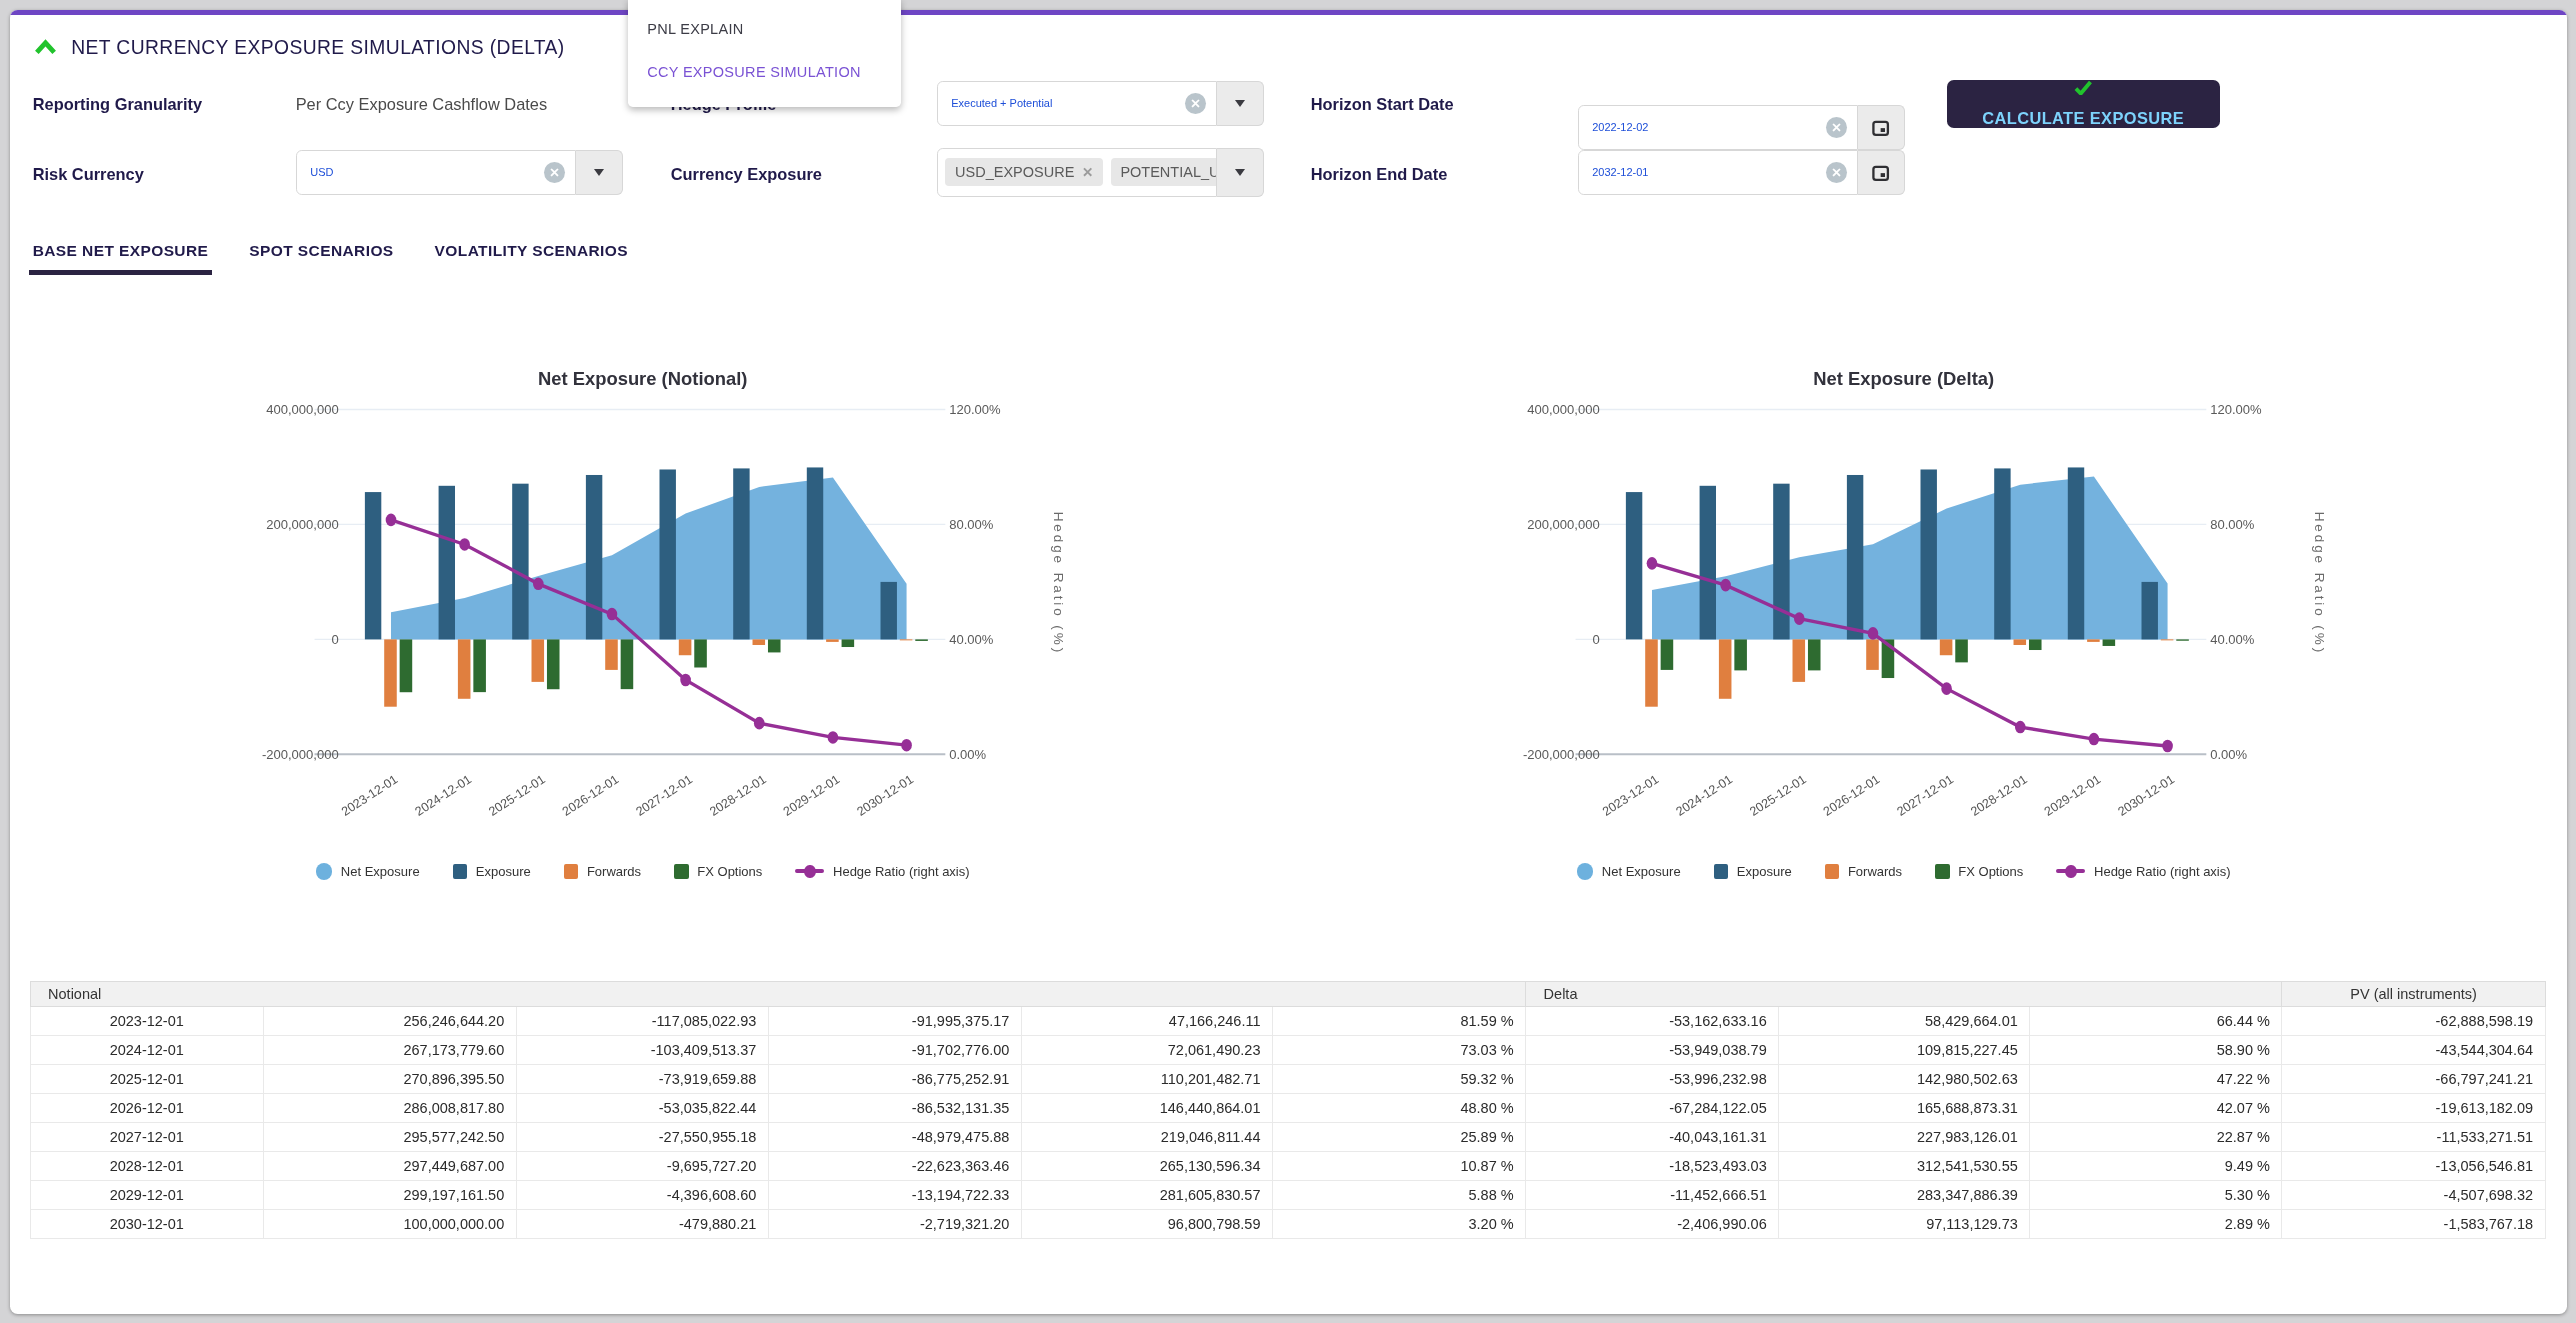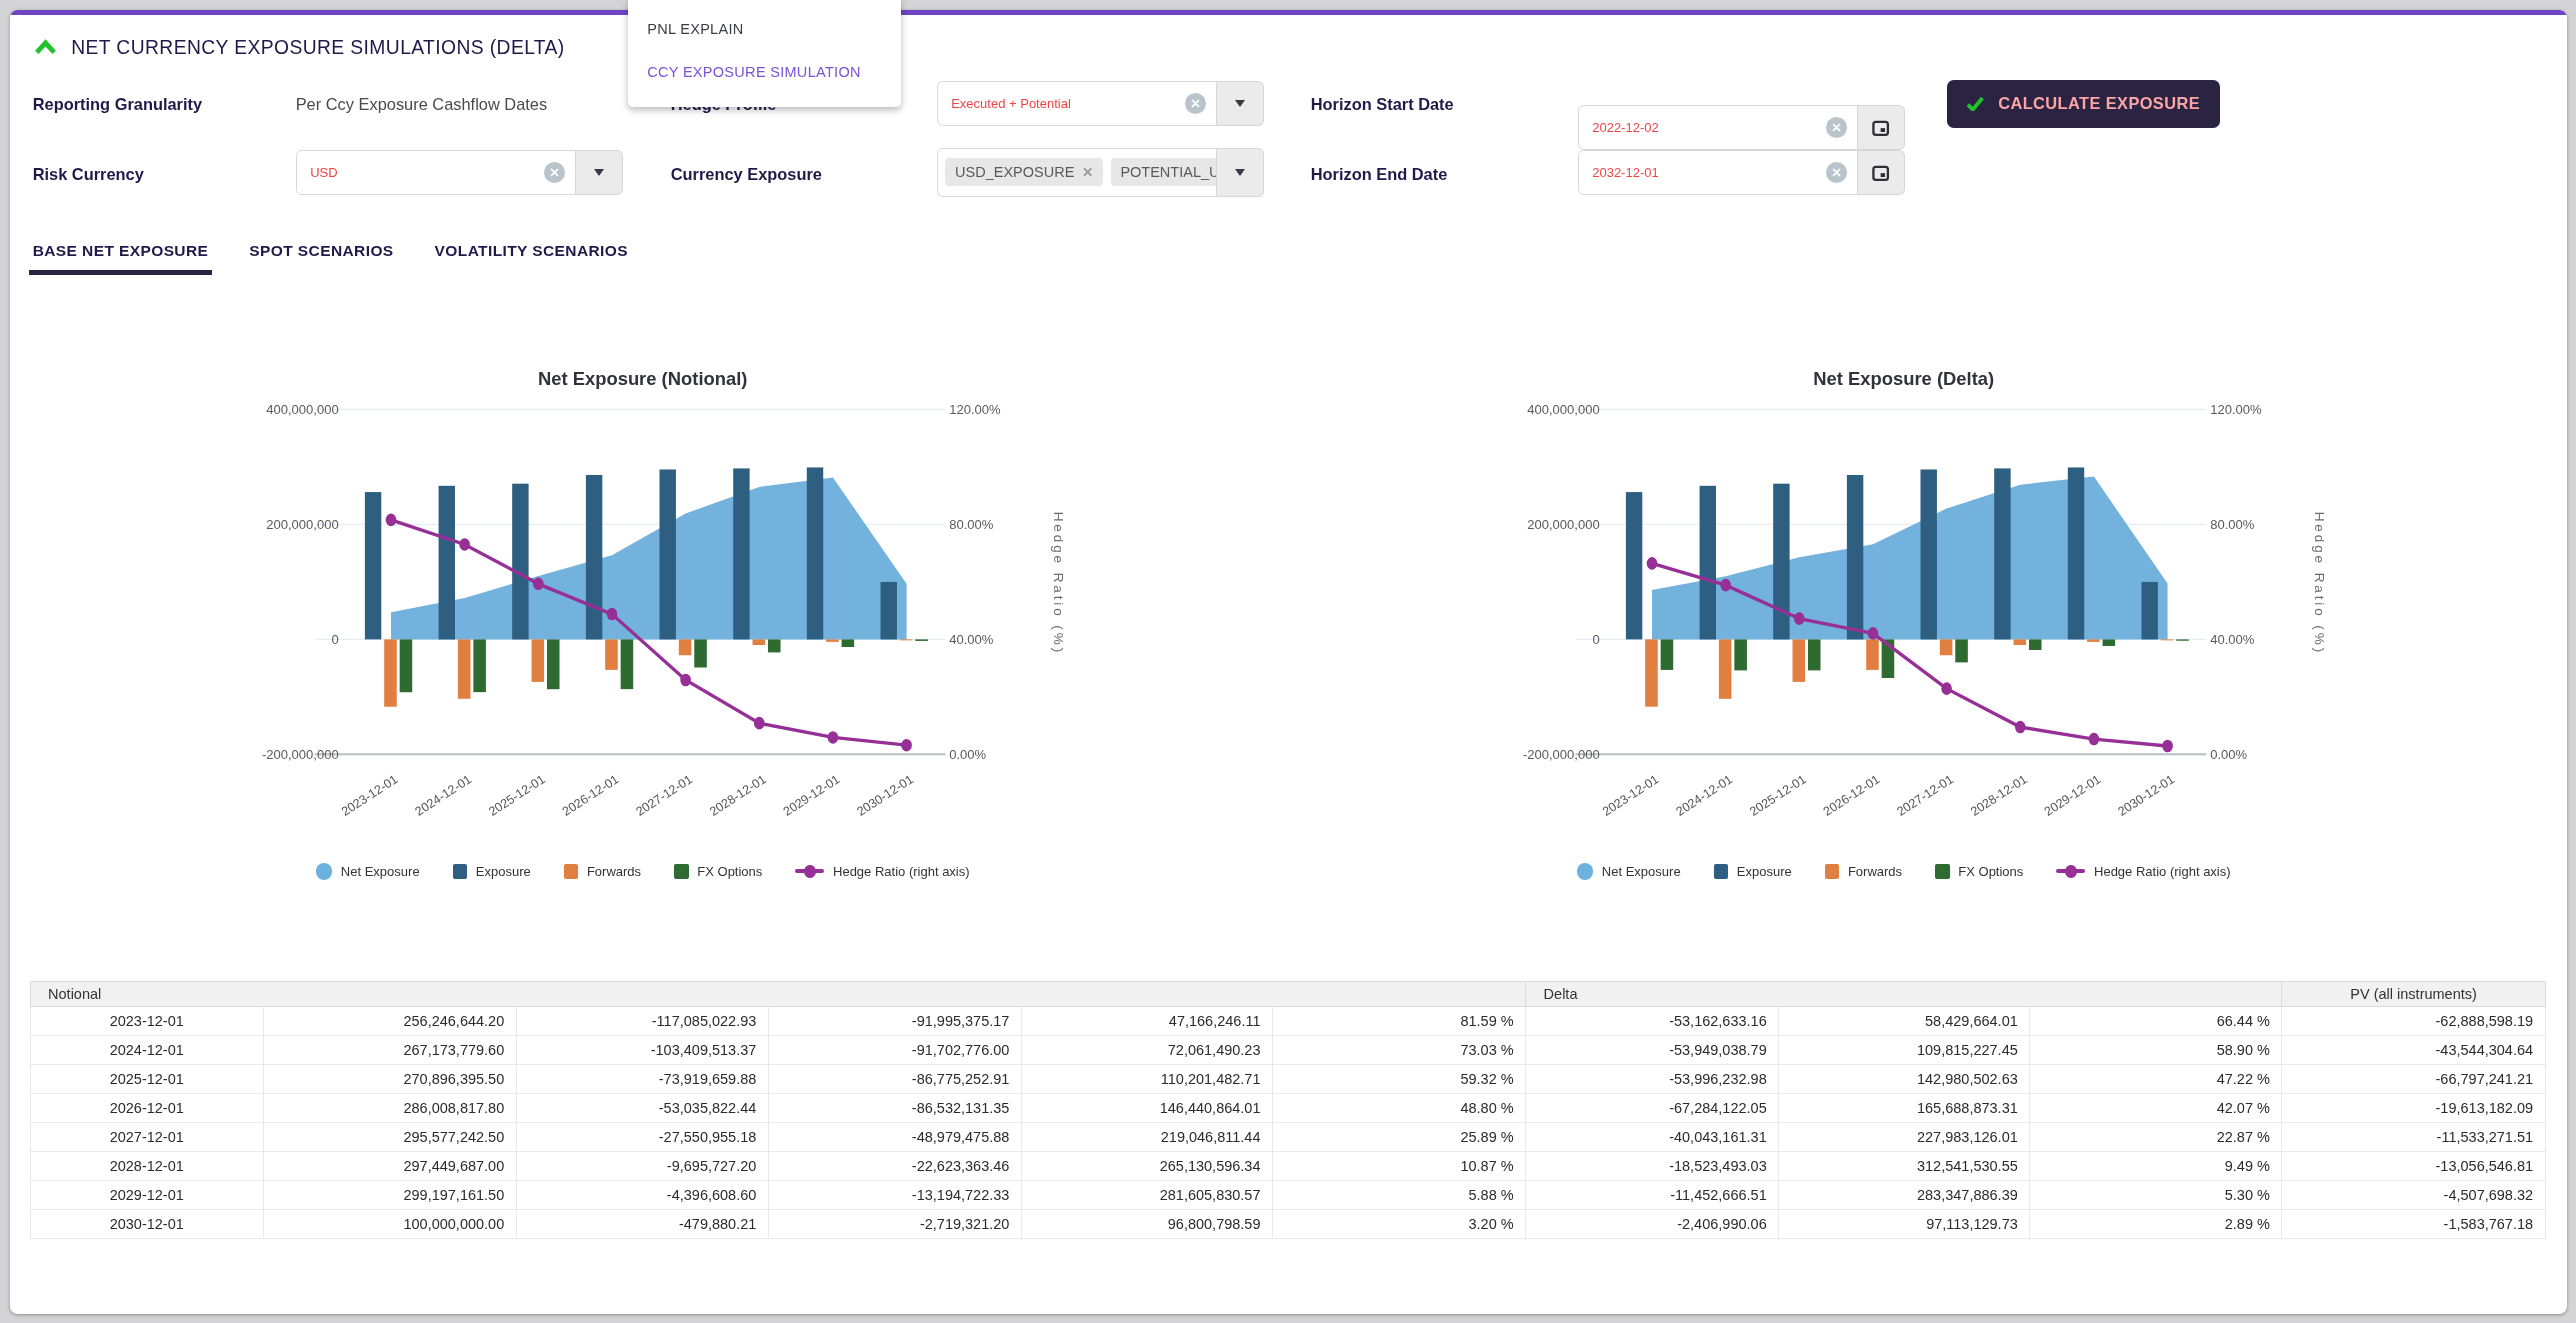--- a/index.html
+++ b/index.html
@@ -14,32 +14,32 @@
   .section-header { position:absolute; left:23px; top:27px; display:flex; align-items:center; gap:13.5px; }
   .section-header h1 { font-size:19.3px; font-weight:normal; color:var(--navy,#201a4a); letter-spacing:0.4px; }
 
   
   .form-area { position:absolute; left:0; top:0; width:100%; height:222px; }
   .f-label { position:absolute; font-size:16.4px; font-weight:bold; color:var(--navy,#201a4a); }
   .f-text  { position:absolute; font-size:16.4px; color:#4a4a4a; }
   .field-group { position:absolute; display:flex; align-items:stretch; height:45px; }
   .field { display:flex; align-items:center; background:#fff; border:1px solid #d7d7d7;
            border-radius:5.8px 0 0 5.8px; width:280px; padding:0 9.7px 0 13.5px; overflow:hidden; }
-  .field .val { flex:1; font-size:13px; color:#ef4444; white-space:nowrap; overflow:hidden; }
+  .field .val { flex:1; font-size:11px; color:#1d4ed8; white-space:nowrap; overflow:hidden; }
   .clear-btn { flex:none; width:21px; height:21px; border-radius:50%; background:#b9c4cb; color:#fff;
                font-size:12.6px; font-weight:bold; display:flex; align-items:center; justify-content:center; cursor:pointer; }
   .side-btn { width:47px; border:1px solid #d7d7d7; border-left:none; background:#ebebeb;
               border-radius:0 5.8px 5.8px 0; display:flex; align-items:center; justify-content:center; cursor:pointer; }
   .caret { width:0; height:0; border-left:5.8px solid transparent; border-right:5.8px solid transparent; border-top:7.7px solid #3a3a40; }
   .chip { display:flex; align-items:center; gap:7.7px; background:#e7e7e7; border-radius:3.9px; padding:5.8px 9.7px;
           font-size:14.5px; color:#5a5a5a; margin-right:7.7px; white-space:nowrap; }
   .chip .x { color:#9b9b9b; font-weight:bold; font-size:13.5px; cursor:pointer; }
   .calc-btn { position:absolute; display:flex; align-items:center; gap:13.5px; justify-content:center;
-              background:var(--button-bg,#2b2342); color:#fca5a5; font-weight:bold; font-size:16.4px; letter-spacing:0.4px;
-              border:none; border-radius:6.8px; cursor:pointer; }
+              background:var(--button-bg,#2b2342); color:#7dd3fc; font-weight:bold; font-size:16.4px; letter-spacing:0.4px;
+              border:none; border-radius:6.8px; cursor:pointer;flex-direction:column; }
 
   
   .menu { position:absolute; left:628px; top:0; width:273px; background:#fff; z-index:60;
           box-shadow:0 2.9px 7.7px rgba(0,0,0,.28); border-radius:0 0 4.8px 4.8px; padding:7.7px 0 13.5px 0; }
   .menu-item { padding:13.5px 19.3px; font-size:14.5px; color:#3c3c46; letter-spacing:0.3px; cursor:pointer; white-space:nowrap; }
   .menu-item.active { color:var(--menu-active,#7a52d4); }
 
   
   .tabs { position:absolute; left:23px; top:232px; display:flex; gap:41px; }
   .tab { font-size:15.5px; font-weight:bold; color:var(--navy,#201a4a); letter-spacing:0.4px;

